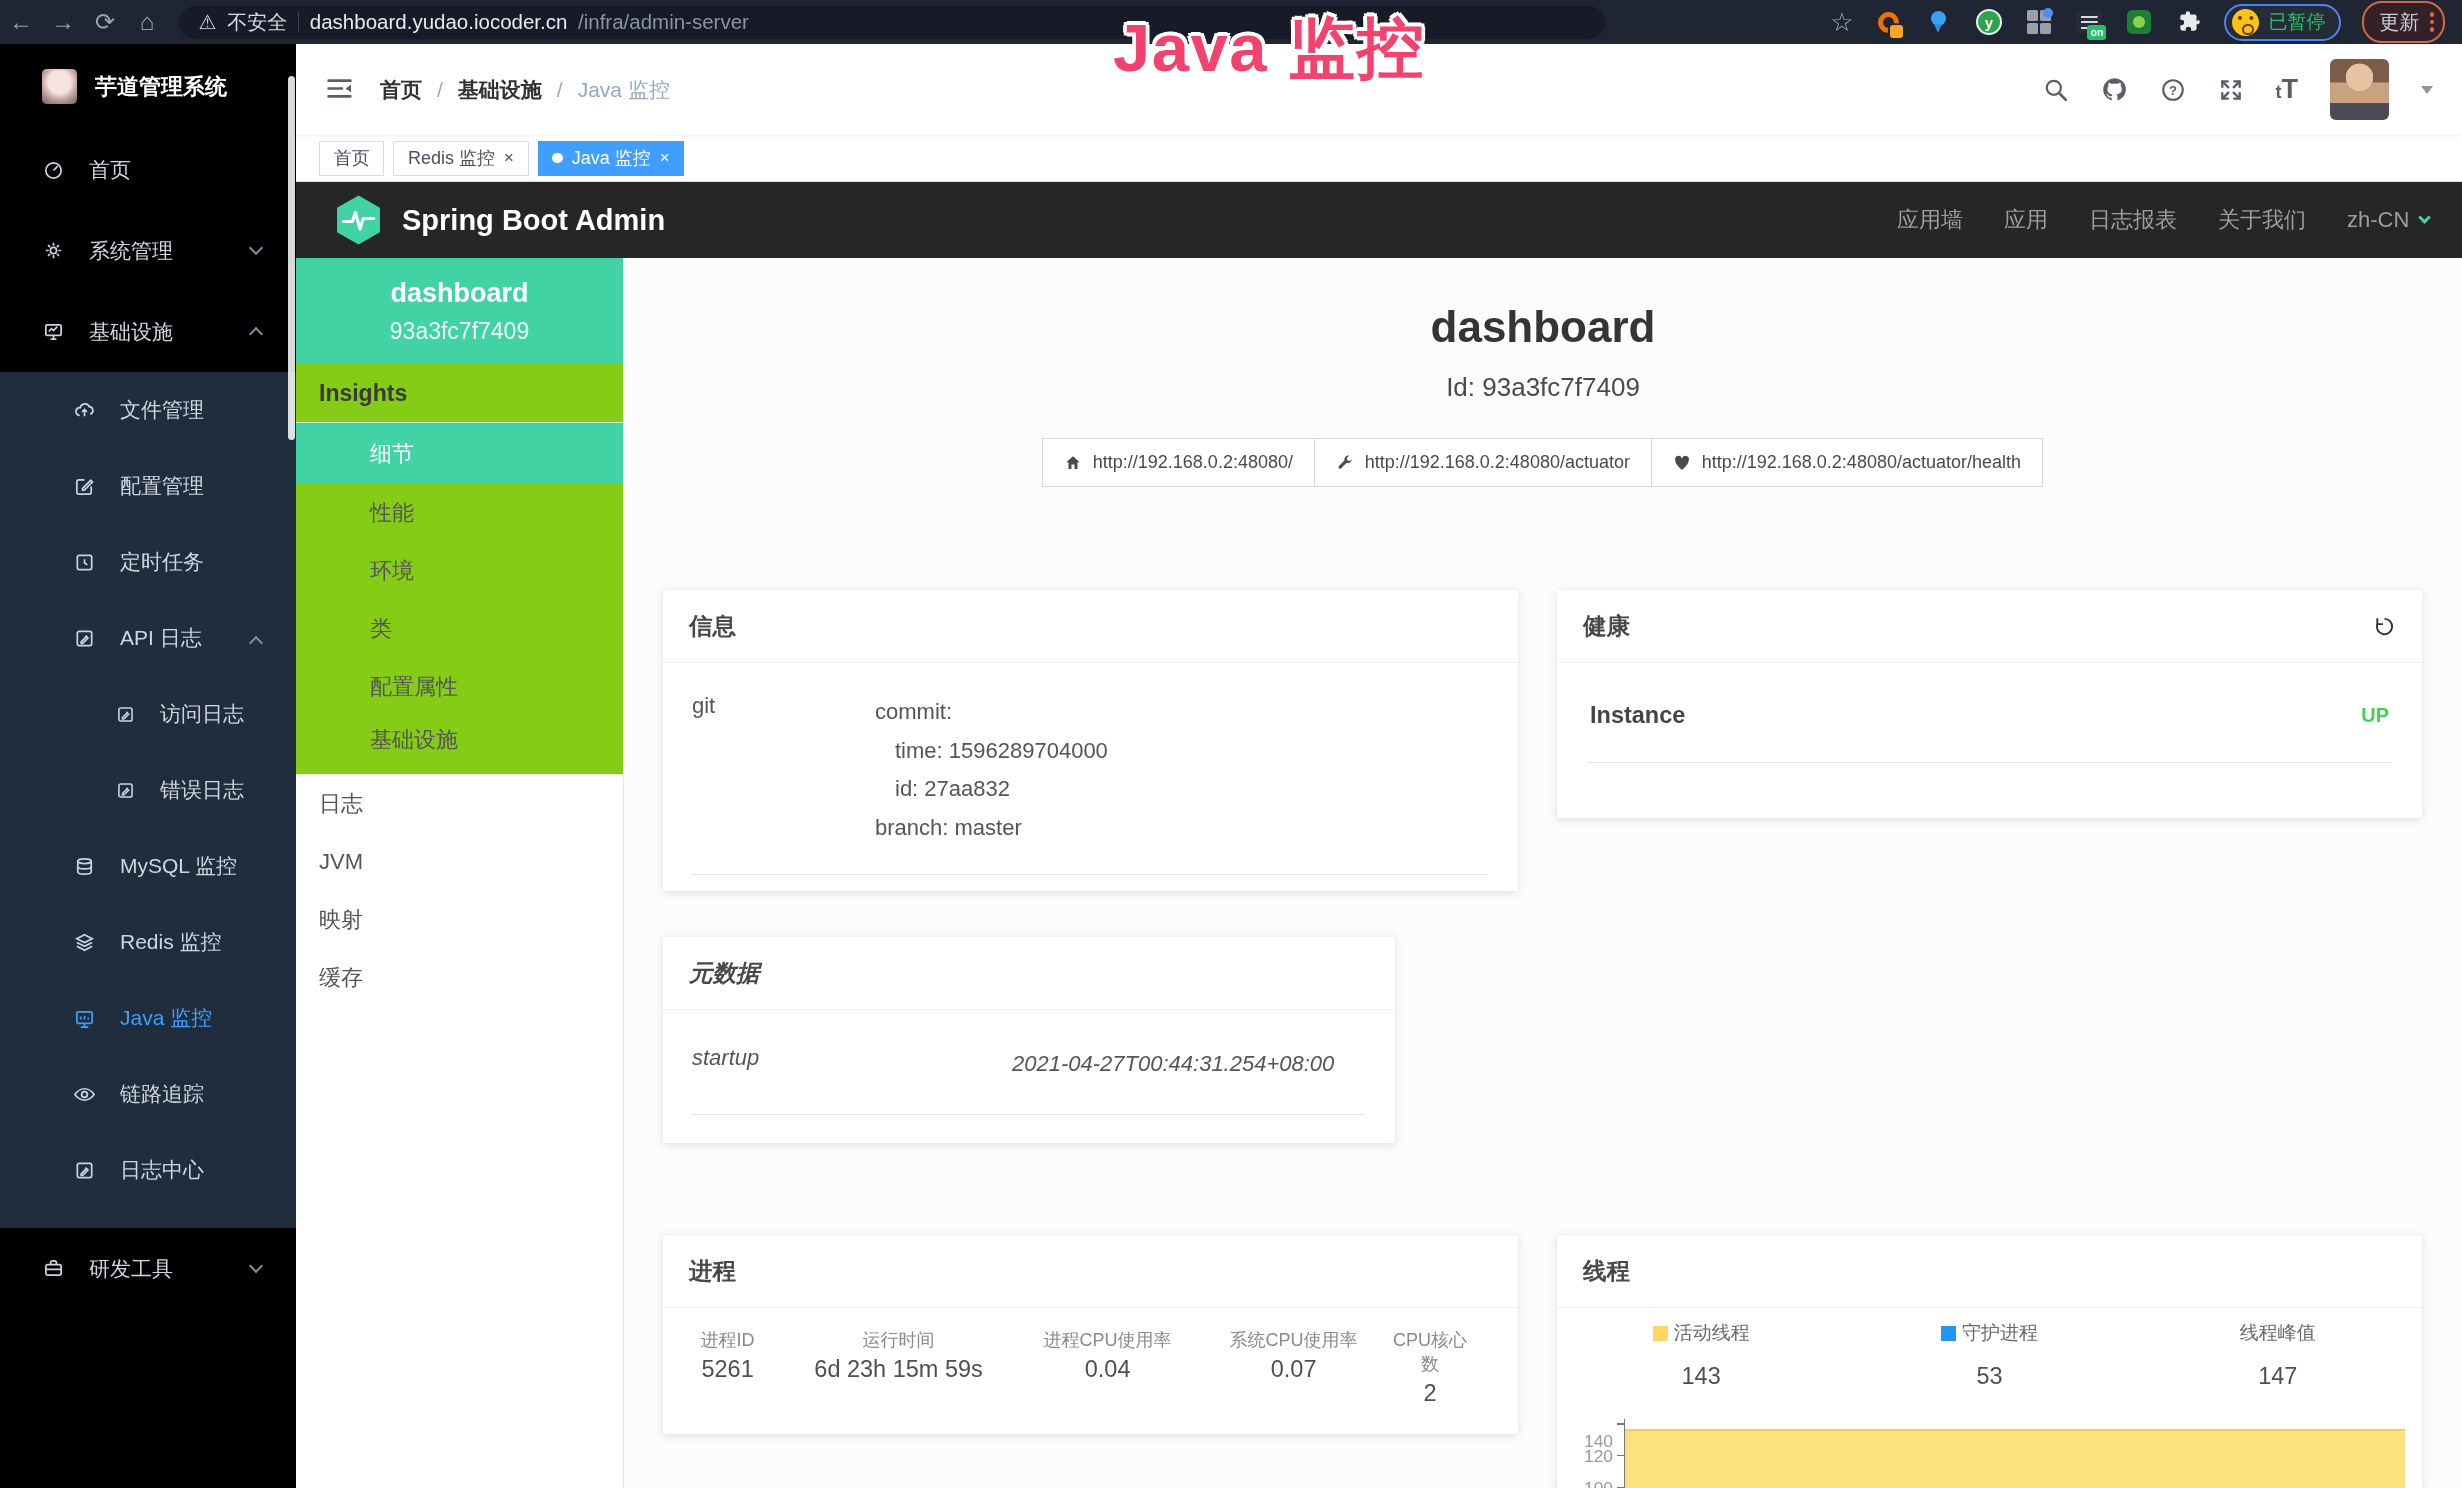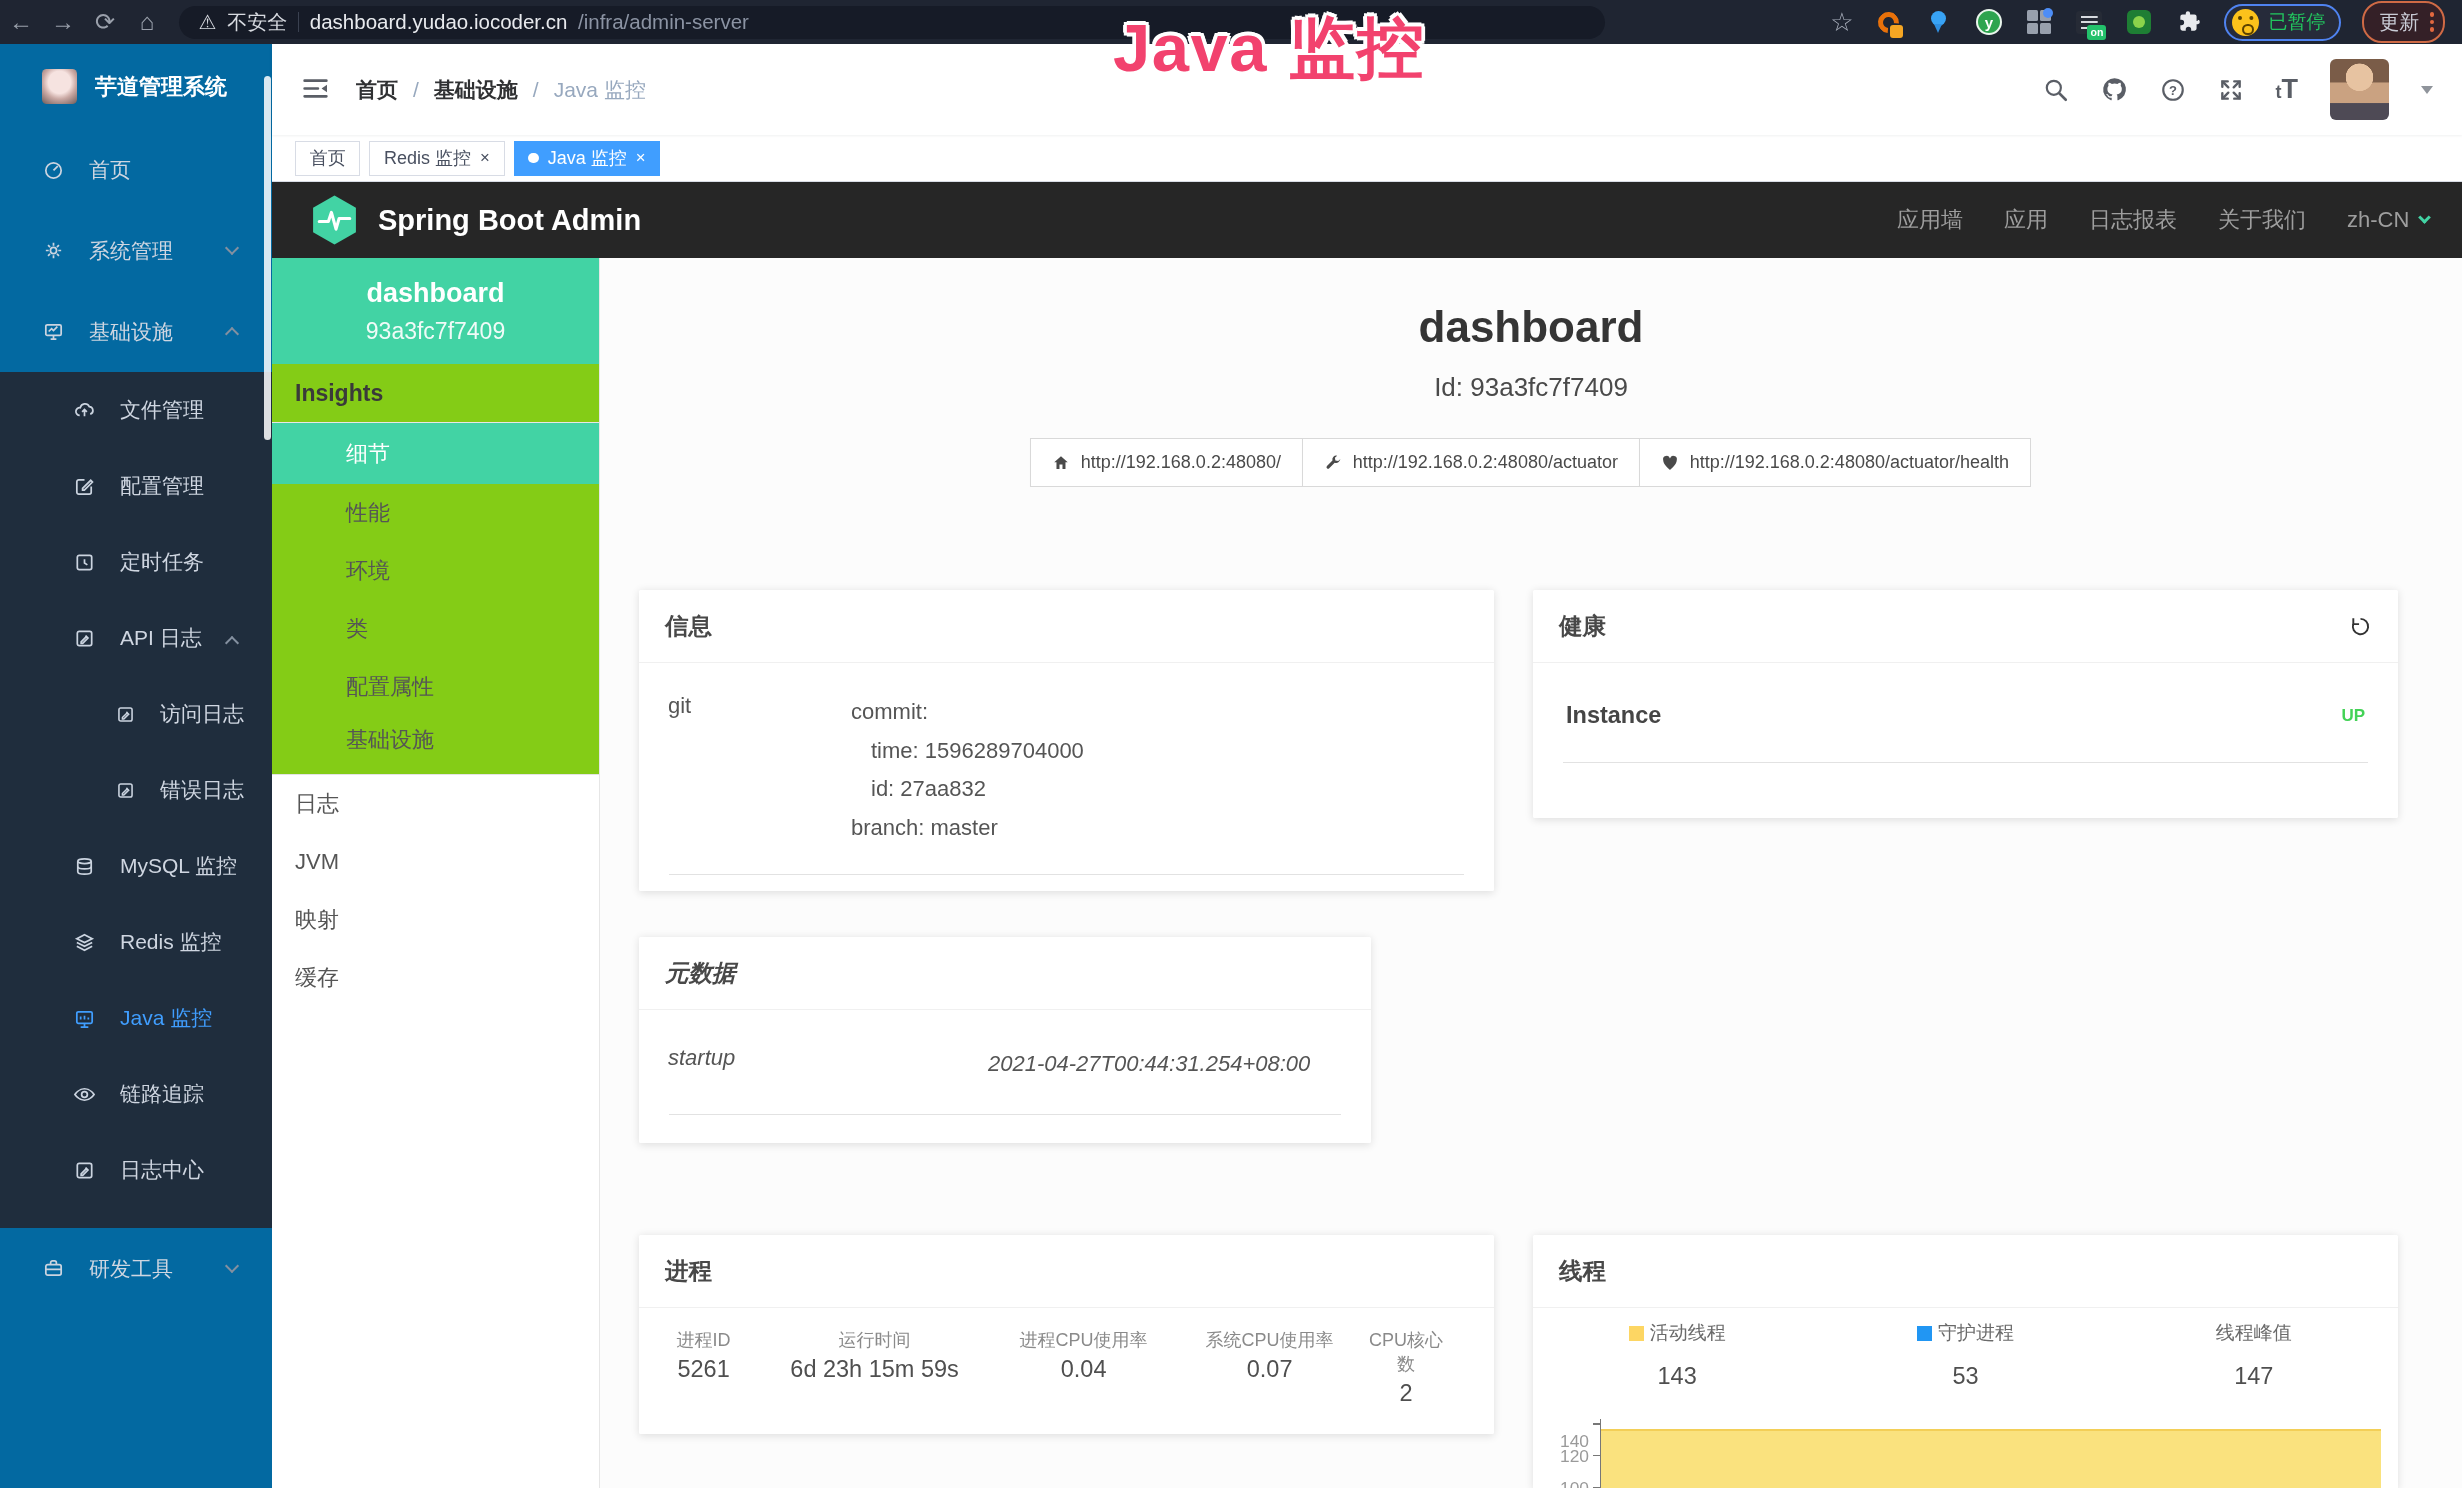--- a/index.html
+++ b/index.html
@@ -36,21 +36,21 @@
   .face::after { content:""; position:absolute; left:10px; top:15px; width:7.6px; height:7.6px; border-radius:50%; border:2.3px solid #5b4200; }
   .paused-label { color:#22c55e; font-size:19px; }
   .btn-update { border:2.3px solid #cf6a45; border-radius:20px; padding:5.3px 9px 5.3px 15px; color:#c9ccd6; font-size:20px; background:#342027; display:flex; align-items:center; gap:10.6px; }
   .kebab { display:flex; flex-direction:column; gap:3px; }
   .kebab i { width:4.6px; height:4.6px; border-radius:50%; background:#e2683f; }
 
   
   .app { position:absolute; left:0; top:44px; right:0; bottom:0; display:flex; }
 
   
-  .sidebar { width:272px; flex:none; background:#0369a1; position:relative; overflow:hidden; }
+  .sidebar { width:296px; flex:none; background:#000000; position:relative; overflow:hidden; }
   .logo-row { height:85px; display:flex; align-items:center; gap:18px; padding-left:42px; }
   .logo-img { width:35px; height:35px; border-radius:4.6px; background:radial-gradient(circle at 50% 38%, #f6e3e0 0 40%, #caa9a4 60%, #6d5a58 100%); flex:none; }
   .app-title { color:#fff; font-size:22px; font-weight:bold; }
   .menu-item { height:81px; display:flex; align-items:center; gap:24px; padding-left:42px; color:#cfd6e1; font-size:21px; position:relative; }
   .menu-item svg { flex:none; }
   .submenu { background:#1f2d3d; padding-bottom:20px; }
   .submenu .menu-item { height:76px; padding-left:73px; }
   .submenu .menu-item.deep { padding-left:115px; }
   .menu-item.active-link { color:#409eff; }
   .chv { width:10px; height:10px; border-right:2.3px solid #8490a0; border-bottom:2.3px solid #8490a0; position:absolute; right:35px; }
@@ -110,21 +110,21 @@
   .card { position:absolute; background:#fff; box-shadow:0 1.5px 9px rgba(0,0,0,.12); border-radius:1.5px; overflow:hidden; }
   .card-head { padding:20px 26px; font-size:23.5px; font-weight:bold; color:#484848; border-bottom:1.5px solid #f0f0f0; display:flex; align-items:center; justify-content:space-between; }
   .kv-row { display:flex; padding-top:30px; }
   .kv-key { width:212px; flex:none; padding-left:29px; font-size:22px; color:#555; }
   .kv-key.wide { width:349px; }
   .kv-val { font-size:22px; color:#555; line-height:1.75; }
   .kv-val .indent { padding-left:20px; }
   .rule { border-bottom:1.5px solid #e2e2e2; margin:27px 30px 0 30px; }
   .health-row { display:flex; justify-content:space-between; align-items:center; padding:39px 33px 0 33px; }
   .health-name { font-size:23.5px; color:#454545; font-weight:bold; }
-  .health-up { font-size:17px; font-weight:bold; color:#43d256; }
+  .health-up { font-size:20px; font-weight:bold; color:#43d256; }
 
   .ptable { display:flex; padding:20px 7.6px 0 7.6px; text-align:center; }
   .pcol { display:flex; flex-direction:column; gap:4px; }
   .pcol .ph { font-size:18px; color:#8a8a8a; }
   .pcol .pv { font-size:23.5px; color:#4f4f4f; }
   .pc0{width:114px;} .pc1{width:228px;} .pc2{width:190px;} .pc3{width:182px;} .pc4{width:91px;}
 
   .legend-row { display:flex; padding-top:12px; }
   .lcol { width:33.33%; display:flex; flex-direction:column; align-items:center; gap:16.7px; }
   .lhead { display:flex; align-items:center; gap:6px; font-size:19px; color:#6a6a6a; }

